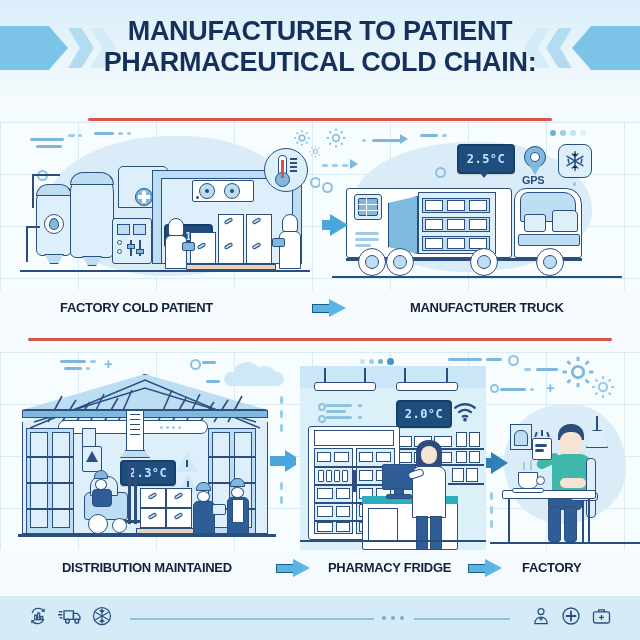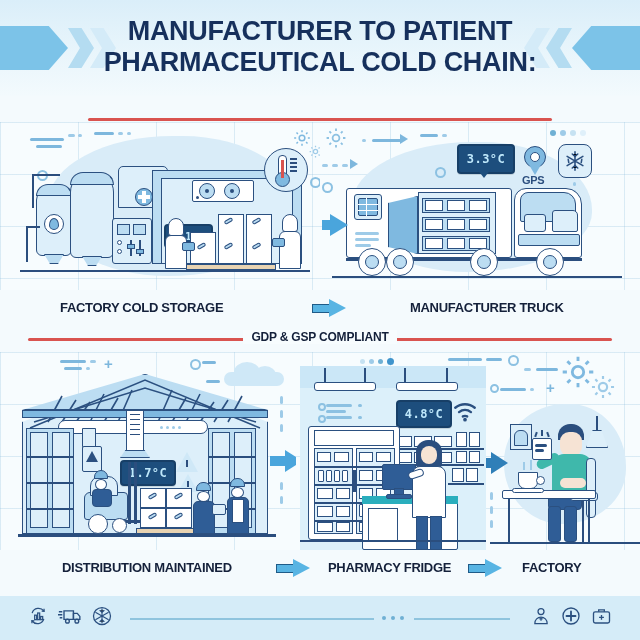--- a/index.html
+++ b/index.html
@@ -264,21 +264,21 @@
       <div class="dline" style="left:98px;top:12px;width:18px;"></div>
       <div class="ddash" style="left:120px;top:12px;width:5px;"></div>
       <div class="dcirc" style="left:113px;top:45px;width:7px;height:7px;"></div>
       <div class="deco" style="left:228px;top:8px;display:flex;gap:4px;">
         <i style="display:block;width:6px;height:6px;border-radius:50%;background:#6fb0d4;"></i>
         <i style="display:block;width:6px;height:6px;border-radius:50%;background:#9ecbe8;"></i>
         <i style="display:block;width:6px;height:6px;border-radius:50%;background:#c6e2f2;"></i>
         <i style="display:block;width:6px;height:6px;border-radius:50%;background:#dff0fa;"></i>
       </div>
 
-      <div class="tempbox lg" style="left:135px;top:22px;width:54px;height:26px;">3.3°C</div>
+      <div class="tempbox lg" style="left:135px;top:22px;width:54px;height:26px;">2.5°C</div>
       <div class="tail" style="left:155px;top:47px;"></div>
 
       <div class="sh fill-dk" style="left:202px;top:24px;width:22px;height:22px;border-radius:50% 50% 50% 50%;"></div>
       <div class="deco" style="left:206px;top:41px;width:0;height:0;border-left:7px solid transparent;border-right:7px solid transparent;border-top:12px solid #7fb9e0;"></div>
       <div class="sh fill-w" style="left:208px;top:30px;width:10px;height:10px;border-radius:50%;"></div>
       <div class="lbl" style="left:200px;top:52px;font-size:11px;color:#2b4e7e;">GPS</div>
 
       <div class="sh fill-lt" style="left:236px;top:22px;width:34px;height:34px;border-radius:8px;"></div>
       <svg style="position:absolute;left:242px;top:28px;" width="22" height="22" viewBox="0 0 24 24">
         <g stroke="#2b5080" stroke-width="1.7" stroke-linecap="round">
@@ -337,34 +337,31 @@
           <div style="position:absolute;left:0;top:6px;width:18px;height:10px;background:#4aa5dc;"></div>
           <div style="position:absolute;left:16px;top:0;width:0;height:0;border-top:11px solid transparent;border-bottom:11px solid transparent;border-left:18px solid #4aa5dc;"></div>
         </div>
       </div>
 
       <div class="ln" style="left:10px;top:154px;width:290px;height:2.2px;"></div>
     </div>
   </div>
 
   <div class="labelrow" style="top:298px;">
-    <div class="lbl" style="left:60px;top:2px;">FACTORY COLD STORAGE</div>
+    <div class="lbl" style="left:60px;top:2px;">FACTORY COLD PATIENT</div>
     <div class="arrow" style="left:312px;top:1px;">
       <div class="head-o"></div>
         <div class="stem"></div>
         <div class="head"></div>
     </div>
     <div class="lbl" style="left:410px;top:2px;">MANUFACTURER TRUCK</div>
   </div>
 
   <div class="divider-wrap">
     <div class="redline" style="left:28px;width:584px;"></div>
-    <div class="dtext">
-      <span>GDP &amp; GSP COMPLIANT</span>
-    </div>
   </div>
 
   <div class="band two">
     <div class="grid"></div>
 
     <div class="panel" style="left:8px;top:0;width:288px;height:198px;">
 
       <div class="dline" style="left:52px;top:8px;width:26px;"></div>
       <div class="ddash" style="left:82px;top:8px;width:6px;"></div>
       <div class="dline" style="left:56px;top:15px;width:18px;"></div>
@@ -401,21 +398,21 @@
       <div class="ln" style="left:122px;top:72px;width:10px;height:1.4px;"></div>
       <div class="ln" style="left:122px;top:77px;width:10px;height:1.4px;"></div>
       <div class="ln" style="left:122px;top:82px;width:10px;height:1.4px;"></div>
       <div class="sh fill-lt" style="left:74px;top:76px;width:14px;height:22px;border-radius:0 0 4px 4px;"></div>
       <div class="sh fill-md" style="left:76px;top:96px;width:10px;height:9px;clip-path:polygon(0 0,100% 0,60% 100%,40% 100%);"></div>
       <div class="ddash" style="left:152px;top:74px;width:3px;"></div>
       <div class="ddash" style="left:158px;top:74px;width:3px;"></div>
       <div class="ddash" style="left:164px;top:74px;width:3px;"></div>
       <div class="ddash" style="left:170px;top:74px;width:3px;"></div>
 
-      <div class="tempbox lg" style="left:112px;top:108px;width:52px;height:22px;">1.7°C</div>
+      <div class="tempbox lg" style="left:112px;top:108px;width:52px;height:22px;">2.3°C</div>
 
       <div class="sh fill-md" style="left:18px;top:76px;width:48px;height:106px;"></div>
       <div class="sh fill-lt" style="left:22px;top:80px;width:18px;height:96px;"></div>
       <div class="sh fill-lt" style="left:44px;top:80px;width:18px;height:96px;"></div>
       <div class="ln" style="left:18px;top:104px;width:48px;height:2px;"></div>
       <div class="ln" style="left:18px;top:130px;width:48px;height:2px;"></div>
       <div class="ln" style="left:18px;top:156px;width:48px;height:2px;"></div>
 
       <div class="sh fill-md" style="left:200px;top:76px;width:48px;height:106px;"></div>
       <div class="sh fill-lt" style="left:204px;top:80px;width:18px;height:96px;"></div>
@@ -497,21 +494,21 @@
       <div class="sh fill-w" style="left:96px;top:30px;width:62px;height:9px;border-radius:3px;"></div>
 
       <div class="dline" style="left:26px;top:52px;width:26px;background:#8cc1e2;"></div>
       <div class="dline" style="left:26px;top:58px;width:20px;background:#8cc1e2;"></div>
       <div class="dline" style="left:26px;top:64px;width:26px;background:#8cc1e2;"></div>
       <div class="dcirc" style="left:18px;top:51px;width:4px;height:4px;"></div>
       <div class="dcirc" style="left:18px;top:63px;width:4px;height:4px;"></div>
       <div class="dline" style="left:58px;top:52px;width:4px;background:#8cc1e2;"></div>
       <div class="dline" style="left:58px;top:64px;width:4px;background:#8cc1e2;"></div>
 
-      <div class="tempbox lg" style="left:96px;top:48px;width:52px;height:24px;">4.8°C</div>
+      <div class="tempbox lg" style="left:96px;top:48px;width:52px;height:24px;">2.0°C</div>
 
       <svg style="position:absolute;left:152px;top:48px;" width="26" height="22" viewBox="0 0 24 20">
         <g fill="none" stroke="#2b5080" stroke-width="2.2" stroke-linecap="round">
           <path d="M3 7 A14 14 0 0 1 21 7"></path>
           <path d="M6.5 11 A9 9 0 0 1 17.5 11"></path>
           <path d="M10 15 A4.5 4.5 0 0 1 14 15"></path>
         </g>
         <circle cx="12" cy="18" r="1.7" fill="#2b5080"></circle>
       </svg>
 

